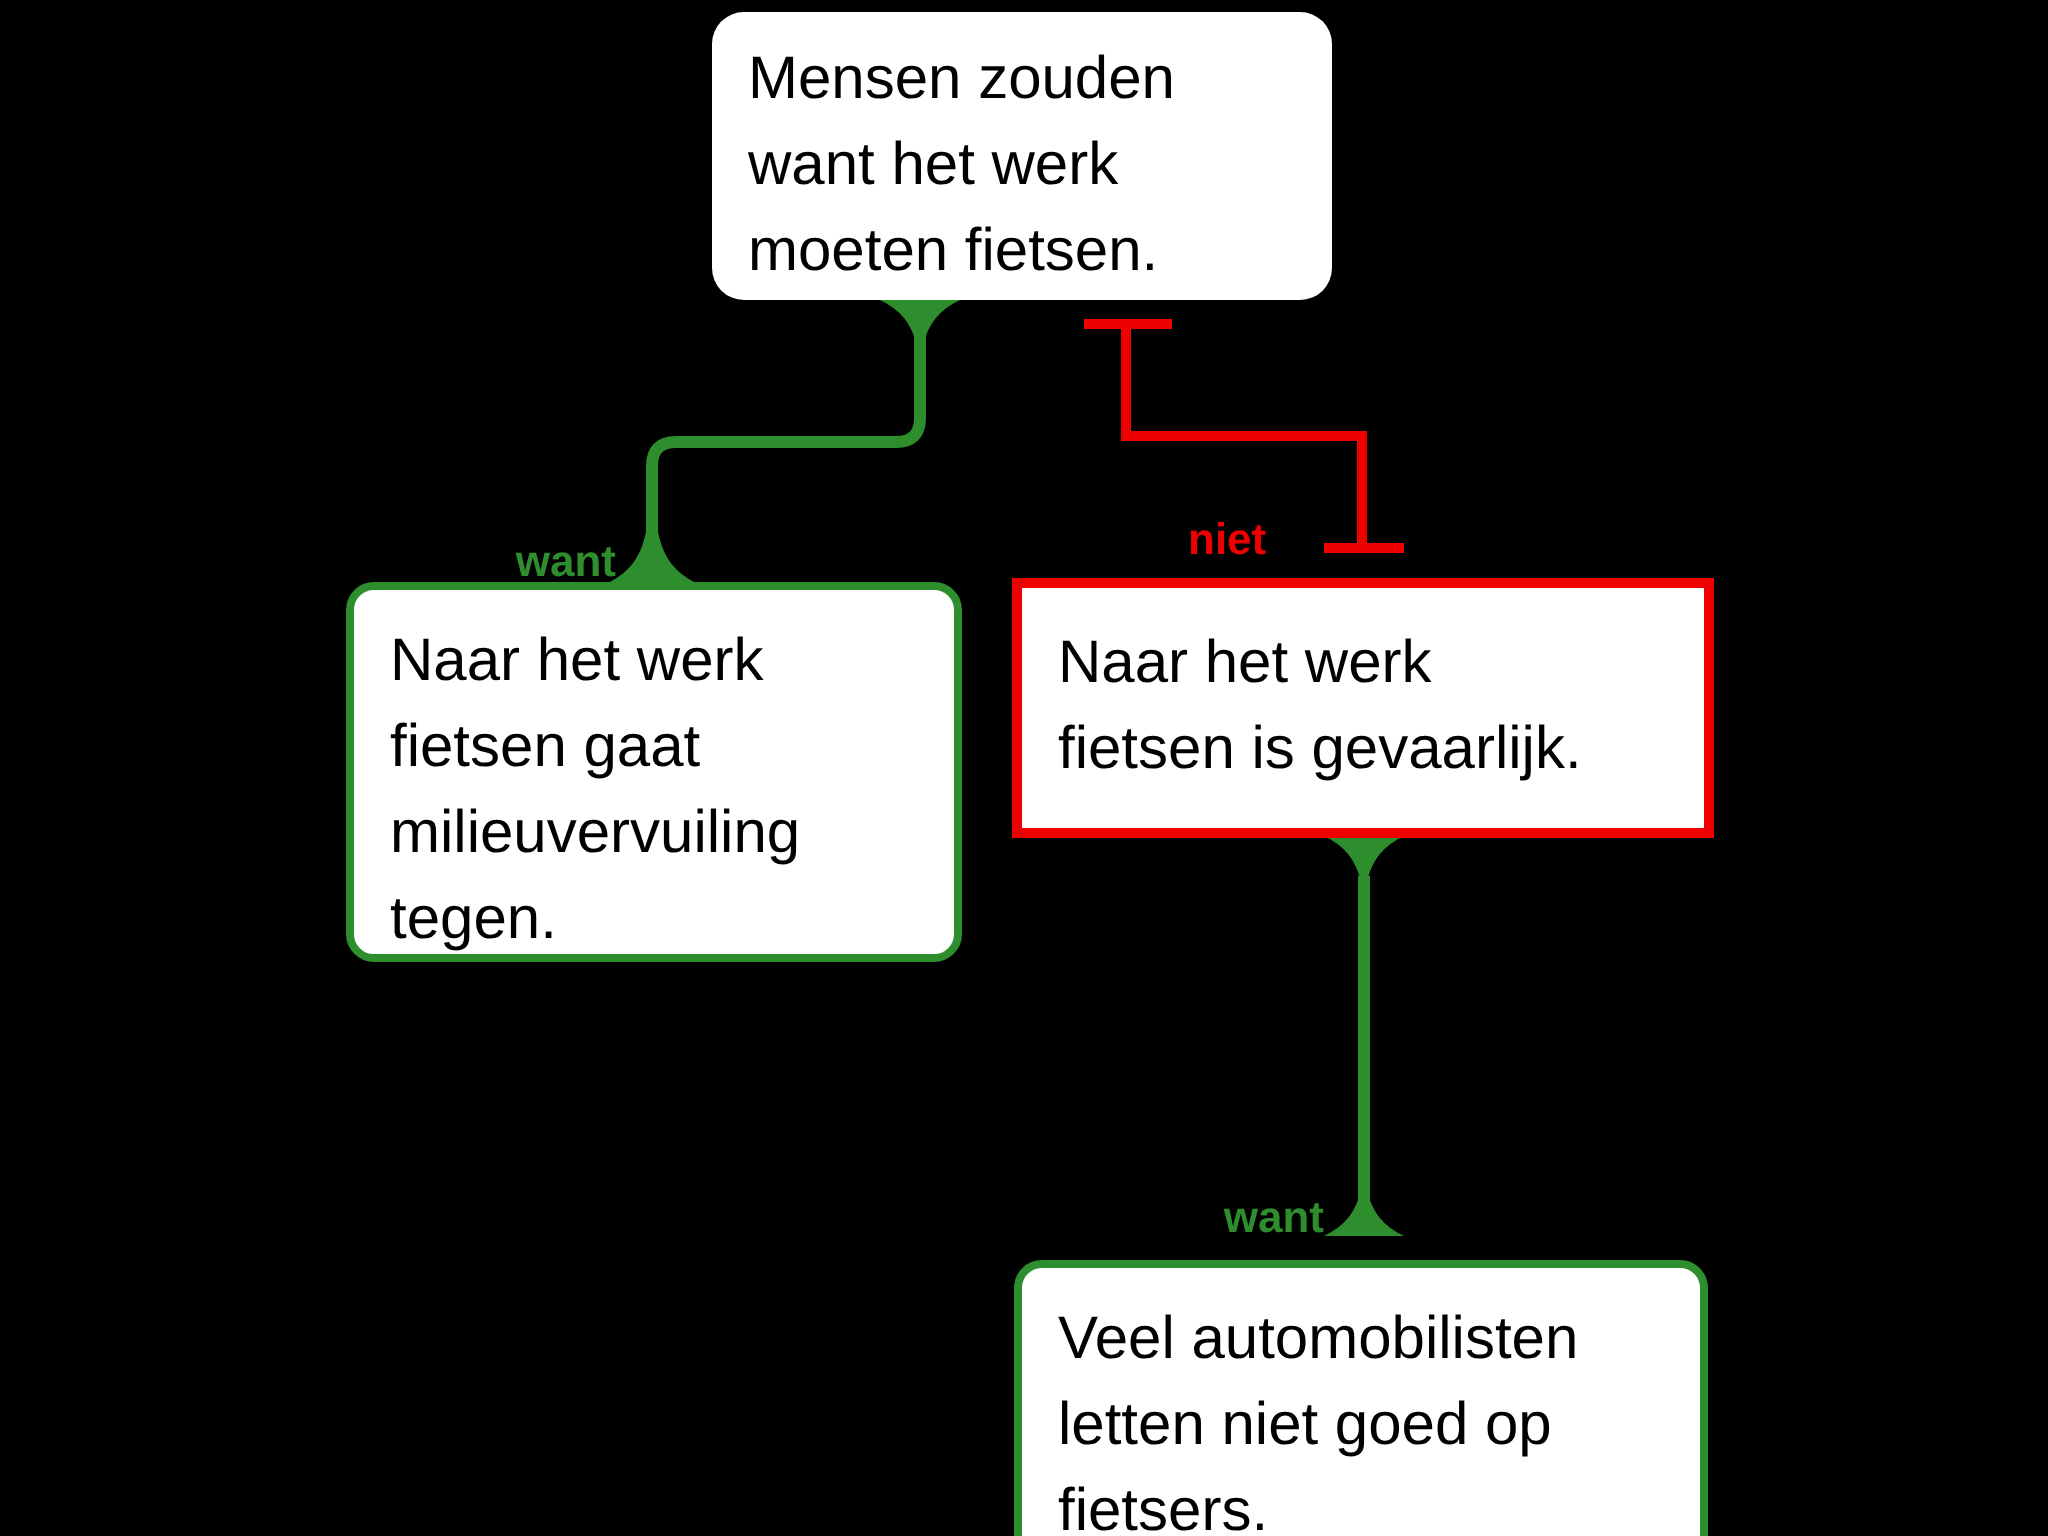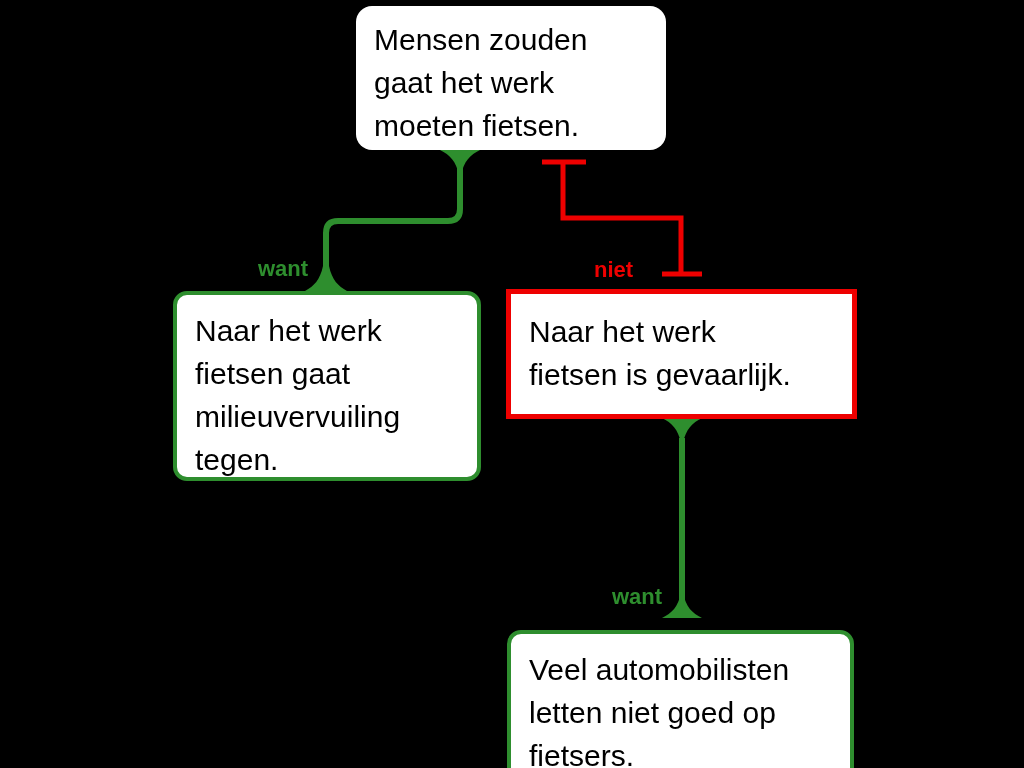--- a/index.html
+++ b/index.html
@@ -62,20 +62,21 @@
   .rel-label {
     position: absolute;
     font-size: 22px;
     line-height: 22px;
     font-weight: bold;
   }
   .rel-label-support {
     color: var(--support, #2e8e2e);
     width: 72px;
     text-align: right;
+    margin-top: 12px;
   }
   .rel-label-objection {
     color: var(--objection, #ee0000);
   }
 </style>
 </head>
 <body>
 
 <div class="stage">
 
@@ -100,21 +101,21 @@
     </g>
   </svg>
 
   <div class="rel-label rel-label-support" style="left:236px; top:258px;">want</div>
 
   <div class="rel-label rel-label-objection" style="left:594px; top:259px;">niet</div>
 
   <div class="rel-label rel-label-support" style="left:590px; top:586px;">want</div>
 
   <div class="node node-contention" style="left:356px; top:6px; width:310px; height:144px;">Mensen zouden
-gaat het werk
+want het werk
 moeten fietsen.</div>
 
   <div class="node node-support" style="left:173px; top:291px; width:308px; height:190px;">Naar het werk
 fietsen gaat
 milieuvervuiling
 tegen.</div>
 
   <div class="node node-objection" style="left:506px; top:289px; width:351px; height:130px;">Naar het werk
 fietsen is gevaarlijk.</div>
 

